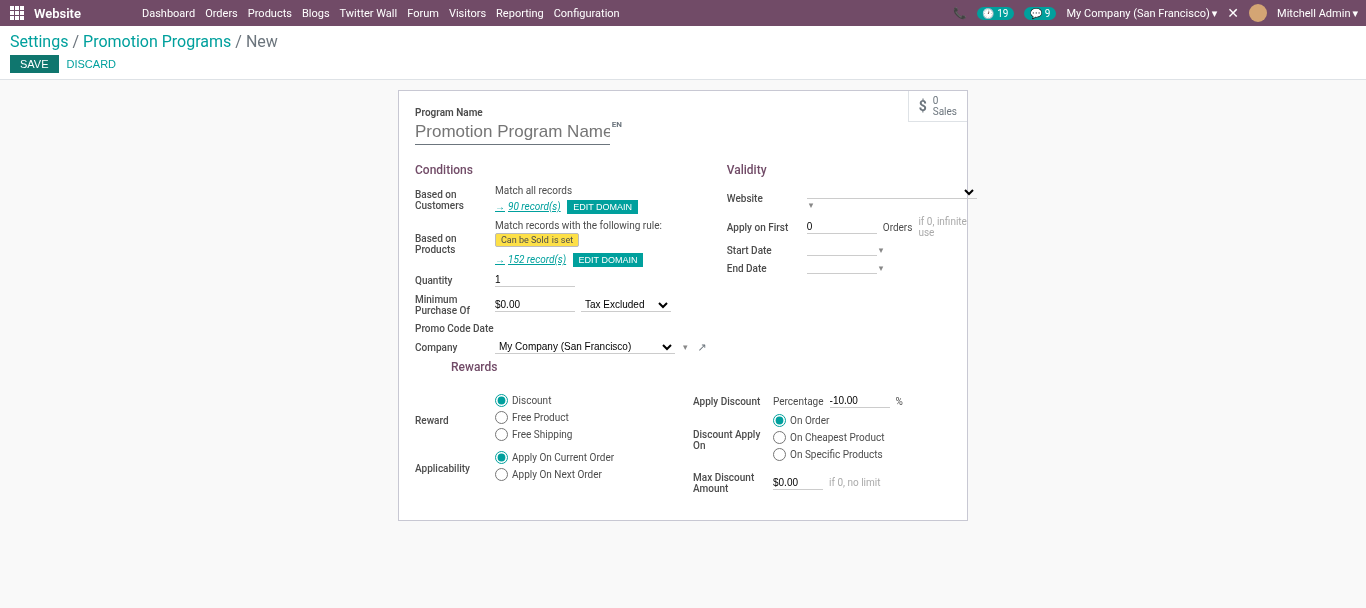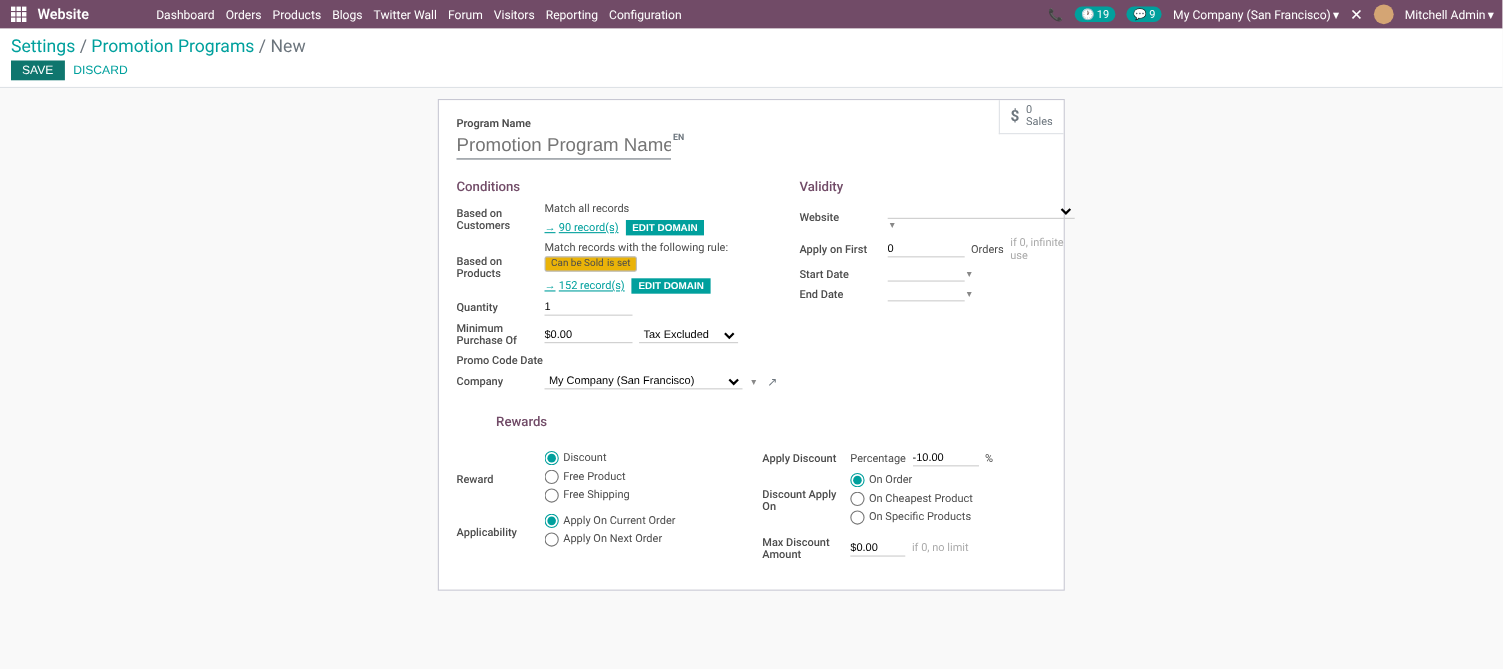--- a/index.html
+++ b/index.html
@@ -37,33 +37,33 @@
 .lang-badge { position: absolute; right: -12px; top: 0; font-size: 8px; font-weight: bold; color: #6c757d; text-align: center; }
 
 .cols { display: flex; gap: 20px; }
 .col { flex: 1; }
 .section-title { color: #714b67; font-size: 12px; margin-bottom: 8px; font-weight: 500; }
 .row { display: flex; margin-bottom: 6px; font-size: 10px; align-items: center; }
 .row .lbl { width: 80px; flex-shrink: 0; color: #4c4c4c; font-weight: 500; padding-top: 1px; }
 .row .val { flex: 1; color: #4c4c4c; }
 .row .val input[type=text], .row .val input[type=number] { border: none; border-bottom: 1px solid #ccc; font-size: 10px; width: 80px; outline: none; background: transparent; padding: 1px 0; }
 .row .val select { border: none; border-bottom: 1px solid #ccc; font-size: 10px; background: transparent; outline: none; }
-.records-link { color: #00a09d; font-size: 10px; text-decoration: underline; cursor: pointer; display: inline-flex; align-items: center; gap: 3px; }
+.records-link { color: #00a09d; font-size: 10px; text-decoration: underline; cursor: pointer; display: inline-flex; align-items: center; gap: 3px; font-style: italic; }
 .records-link::before { content: "→"; font-size: 10px; color: #00a09d; }
-.btn-edit-domain { background: #00a09d; color: #fff; border: none; font-size: 9px; font-weight: 700; padding: 2px 6px; cursor: pointer; text-transform: uppercase; margin-left: 4px; }
-.rule-pill { border: 1px solid #bbb; border-radius: 2px; padding: 1px 5px; font-size: 9px; display: inline-flex; align-items: center; gap: 3px; margin-top: 2px; background: #eab308; }
+.btn-edit-domain { background: #00a09d; color: #fff; border: none; font-size: 9px; font-weight: 400; padding: 2px 6px; cursor: pointer; text-transform: uppercase; margin-left: 4px; }
+.rule-pill { border: 1px solid #bbb; border-radius: 2px; padding: 1px 5px; font-size: 9px; display: inline-flex; align-items: center; gap: 3px; margin-top: 2px; background: #fde047; }
 .radio-row { display: flex; align-items: center; gap: 4px; margin-bottom: 4px; font-size: 10px; }
 .radio-row input[type=radio] { accent-color: #00a09d; }
 .company-row select { width: 180px; }
 .ext-link { color: #6c757d; cursor: pointer; font-size: 11px; margin-left: 4px; }
 .hint { color: #aaa; font-size: 10px; }
 .hint-block { color: #aaa; font-size: 10px; line-height: 1.4; padding-top: 2px; }
 .date-input { border: none; border-bottom: 1px solid #ccc; width: 70px; font-size: 10px; outline: none; }
 .caret { color: #888; font-size: 9px; cursor: pointer; margin-left: 2px; }
-.mt { margin-top: 16px; padding-left: 36px; }
+.mt { margin-top: 0; padding-left: 36px; }
 .subval { display: flex; align-items: center; gap: 6px; }
 </style>
 </head>
 <body>
 
 <div class="topbar">
   <div class="apps-icon">
     <span></span>
       <span></span>
       <span></span>

